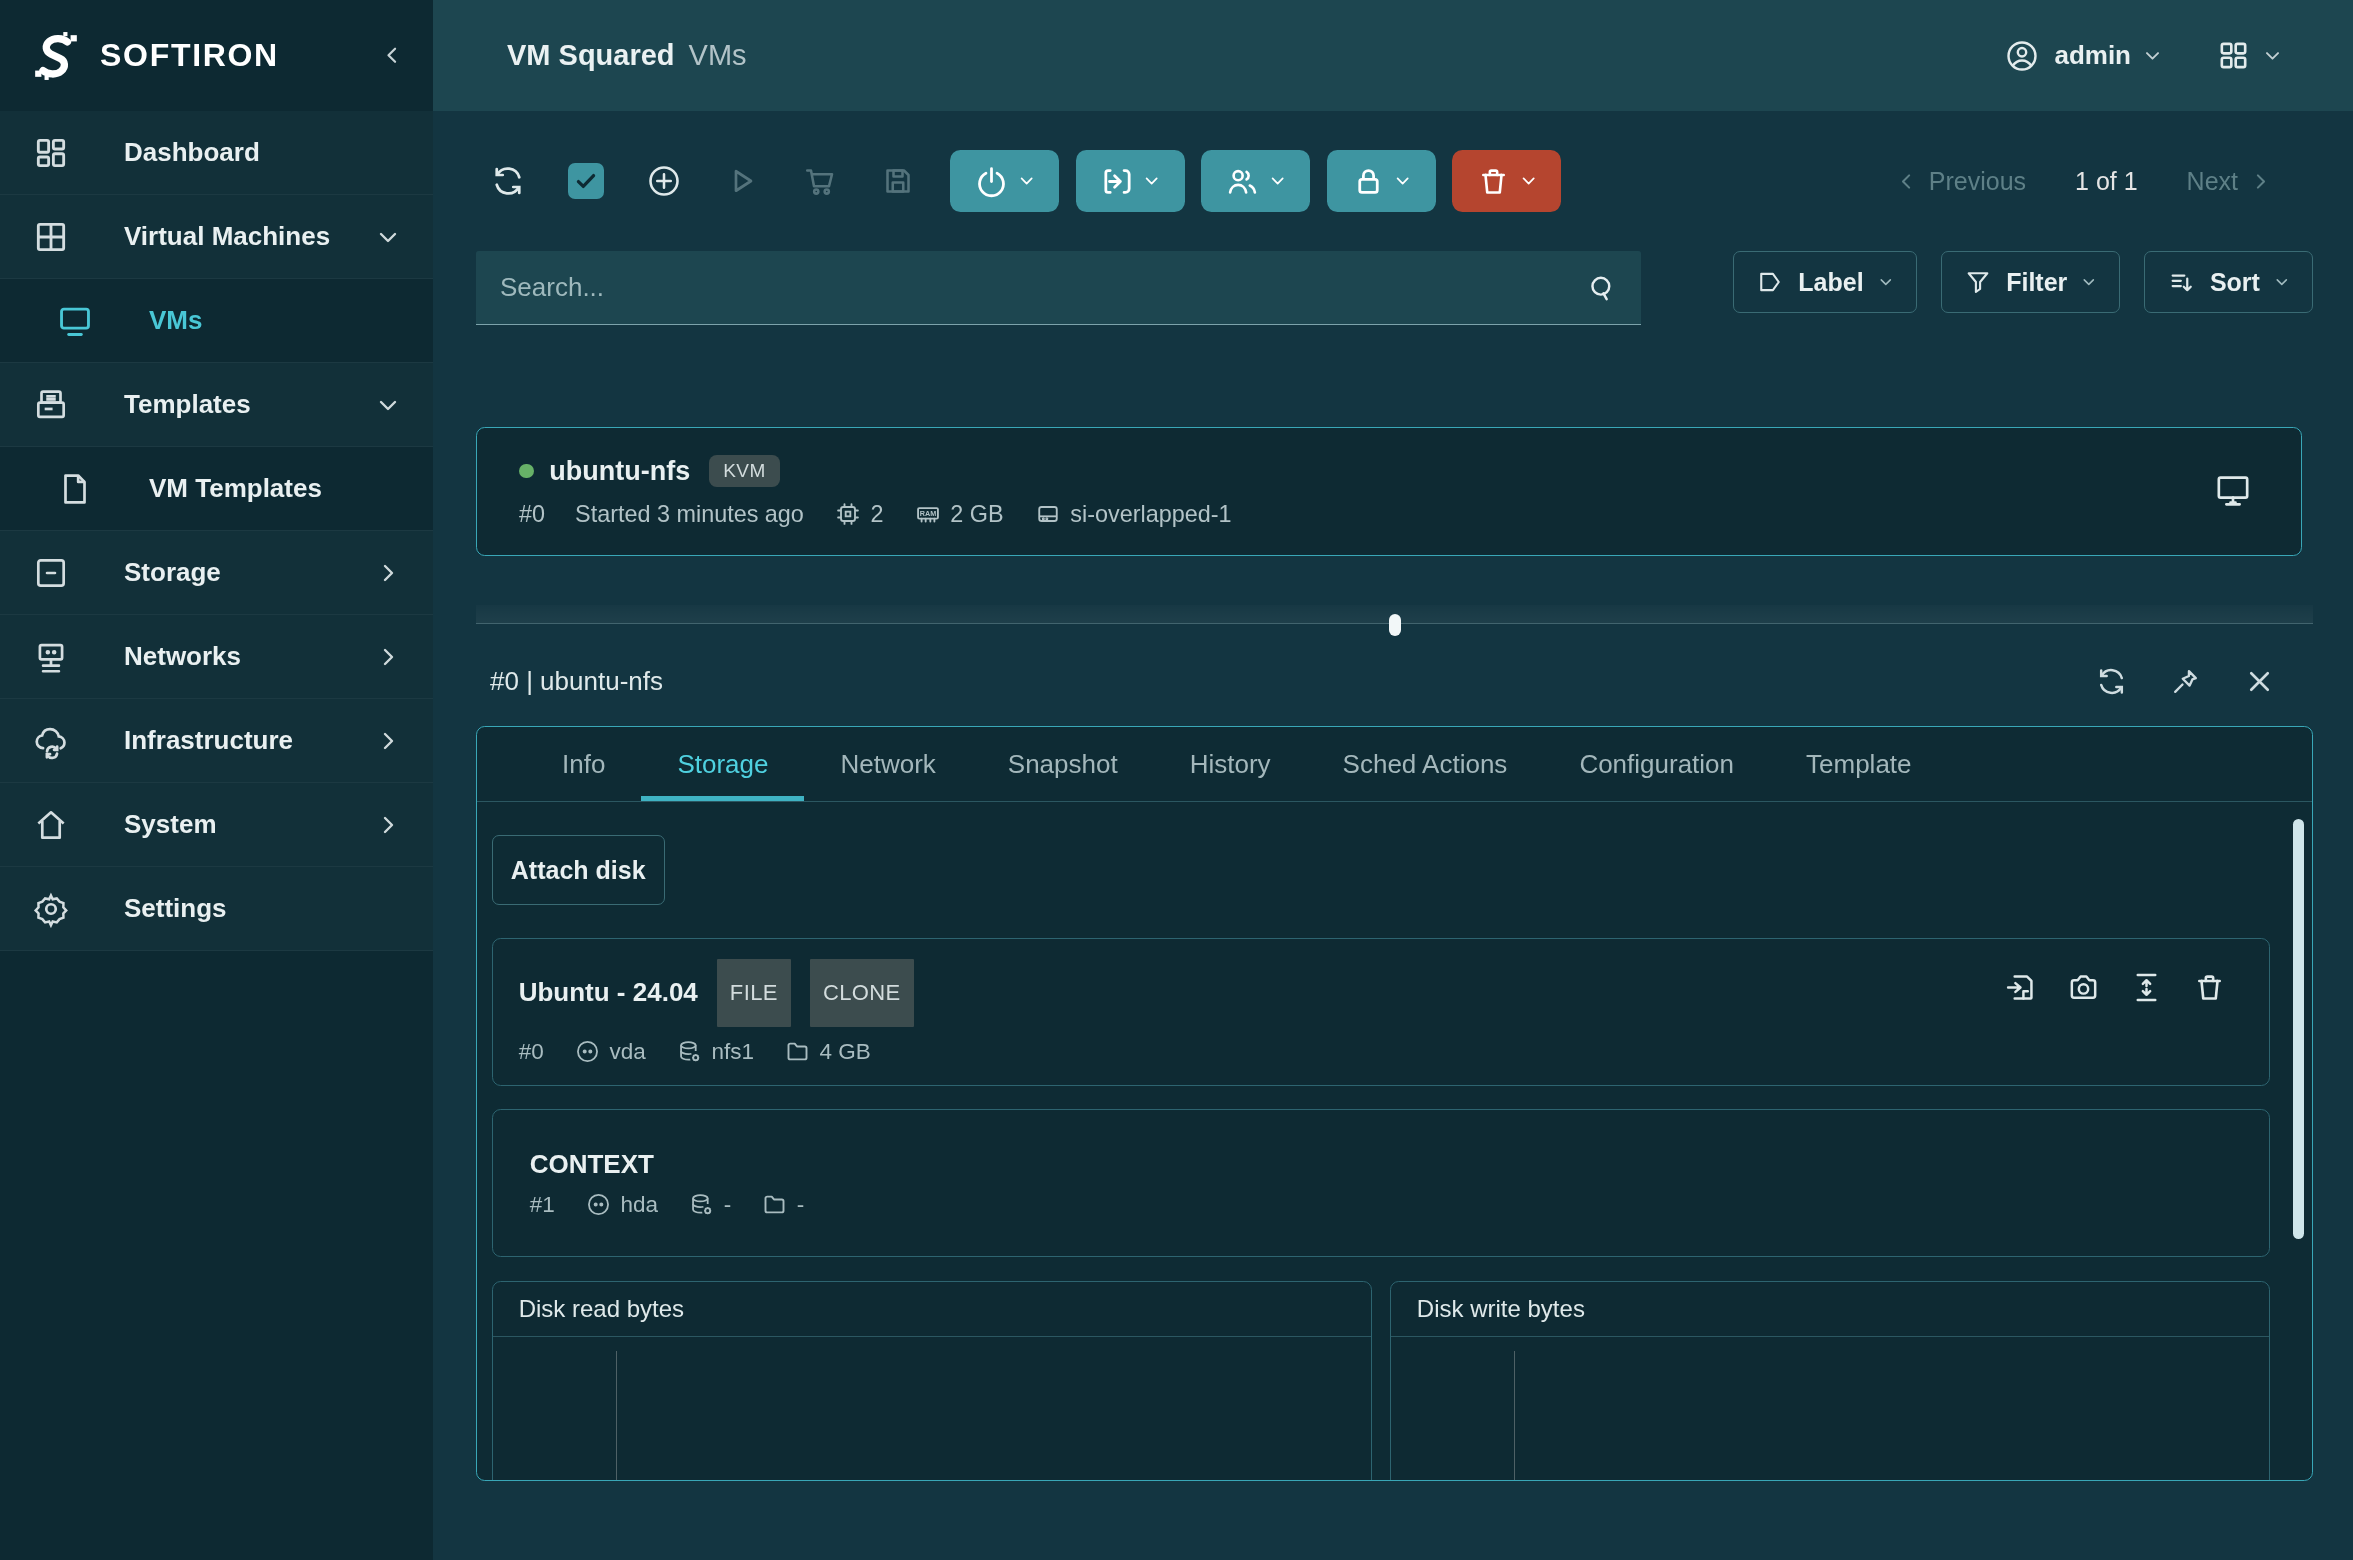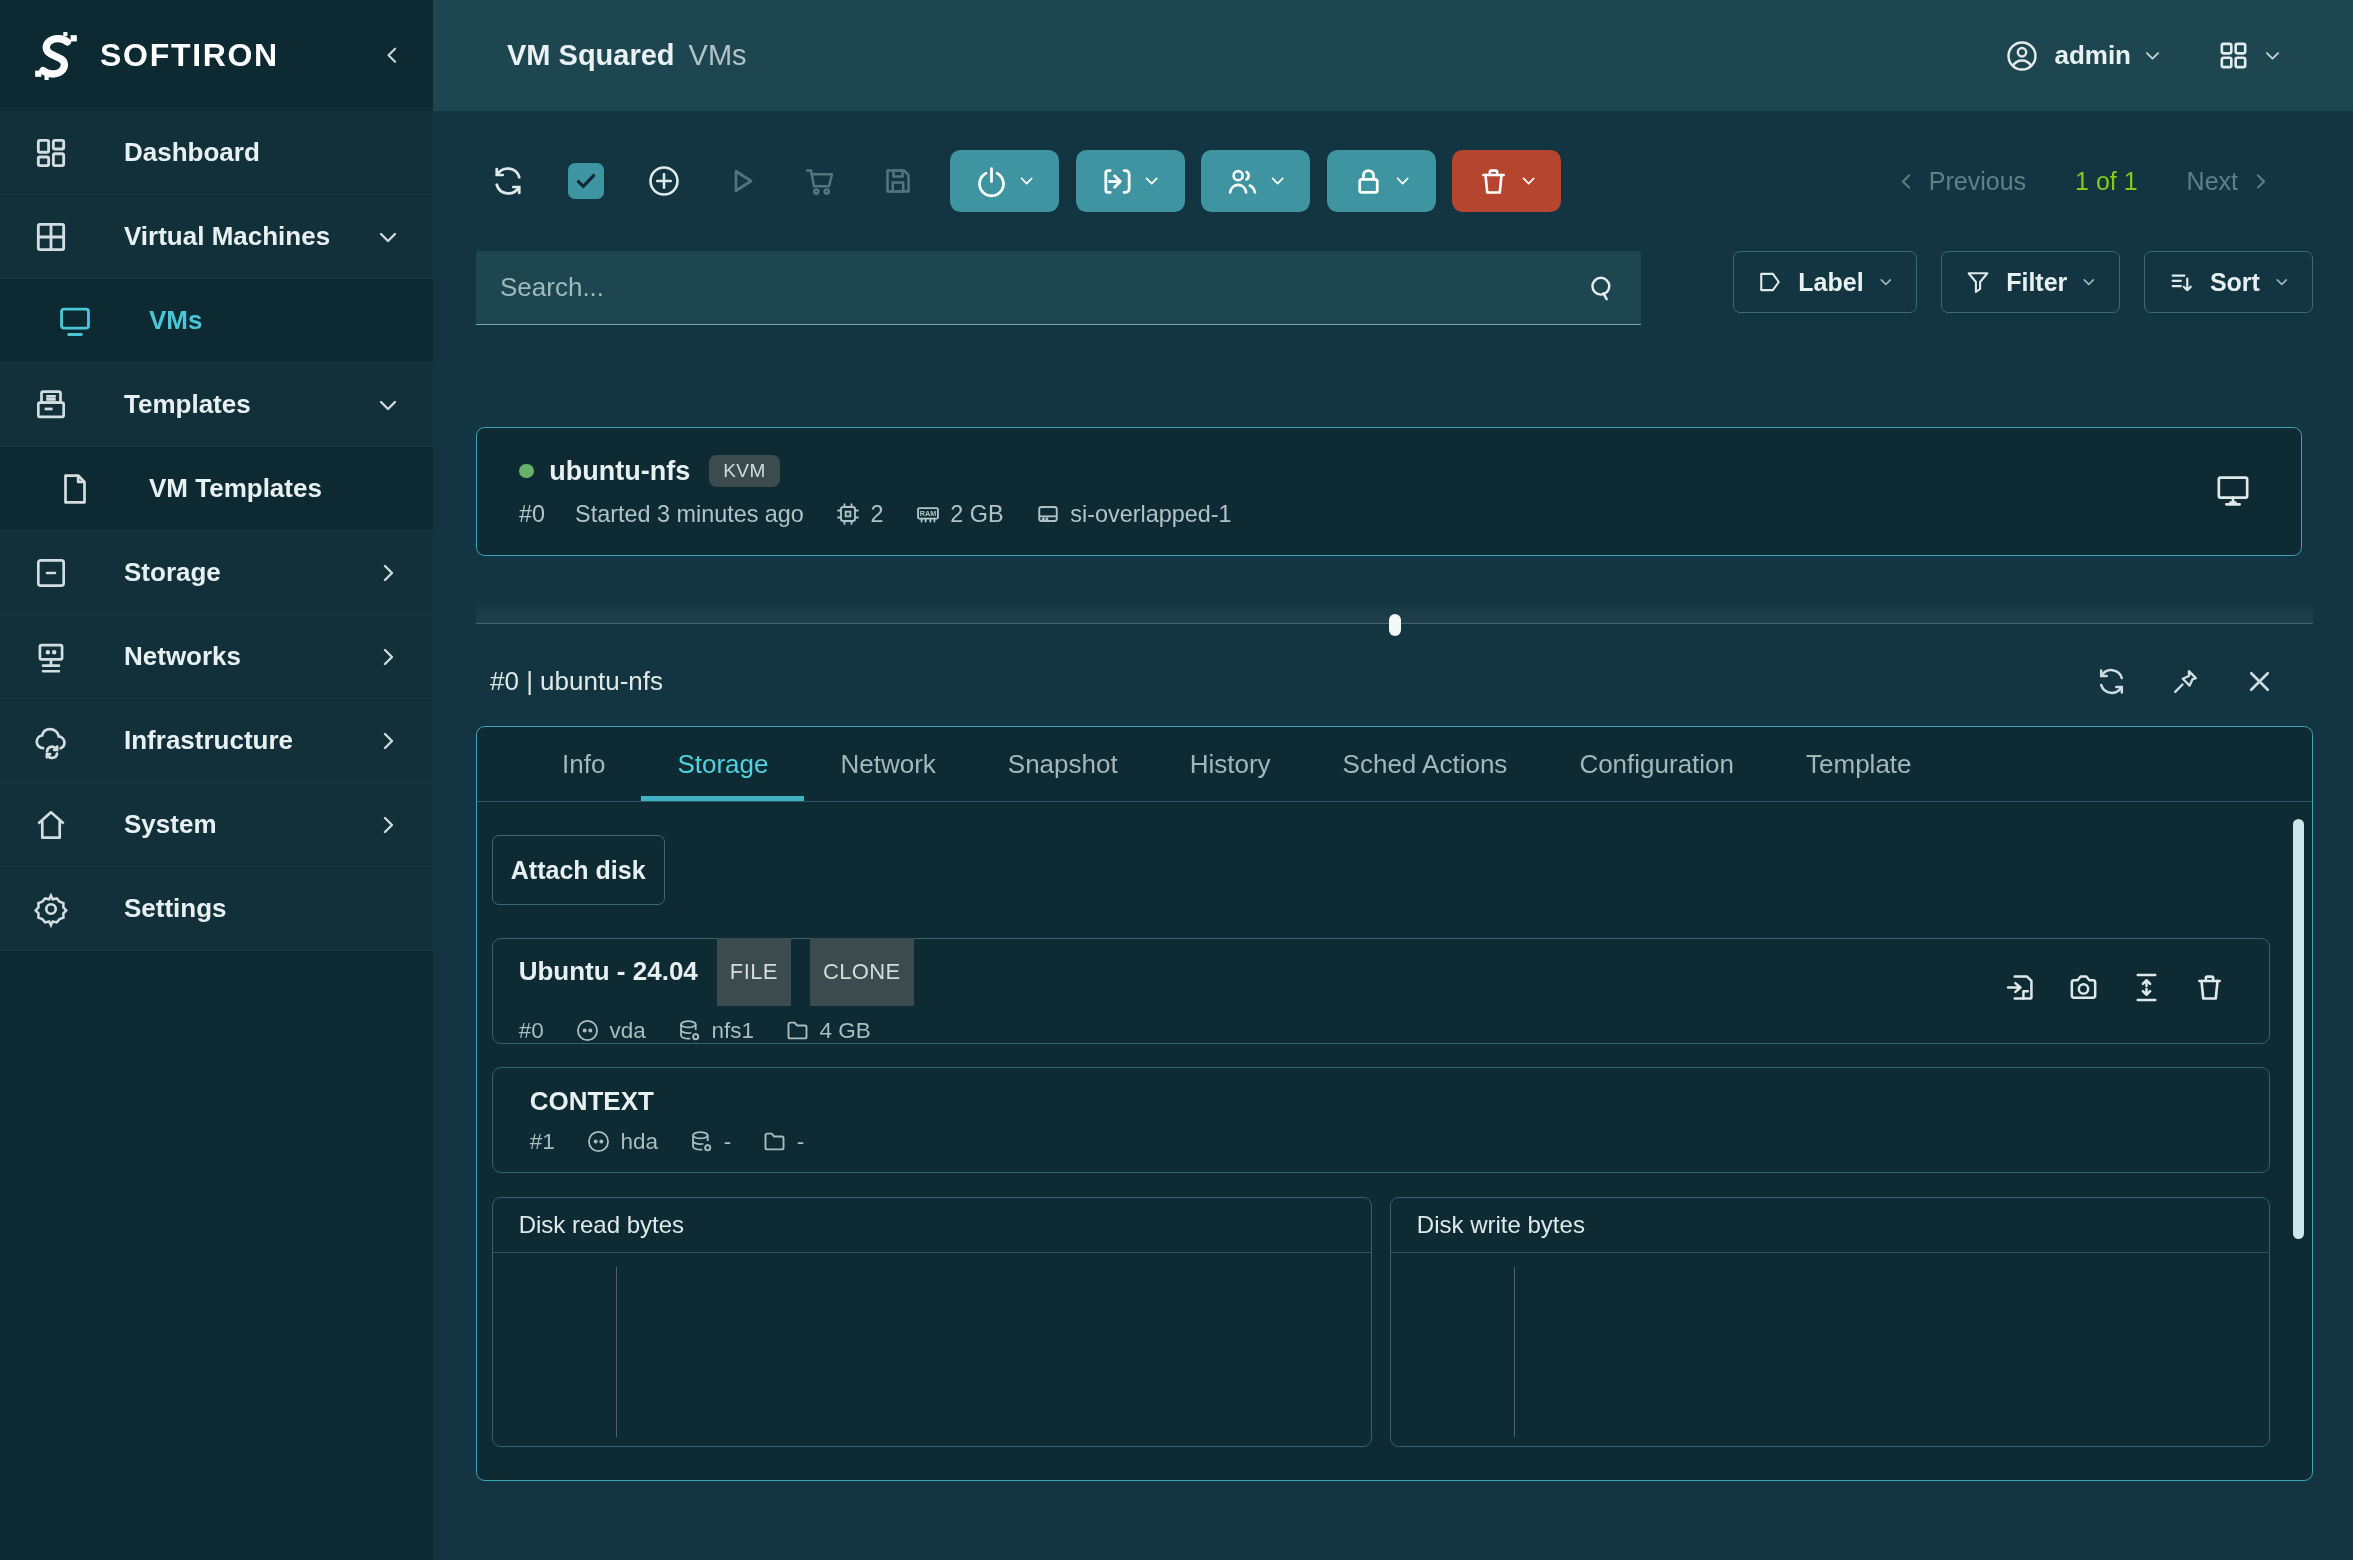--- a/index.html
+++ b/index.html
@@ -42,21 +42,21 @@
   .checkbox { width:36px; height:36px; background:#3e95a1; border-radius:7px; display:flex; align-items:center; justify-content:center; }
   .checkbox svg { width:26px; height:26px; color:#0e2a33; }
   .dd-group { display:flex; align-items:center; gap:16.5px; margin-left:34px; }
   .dd-btn { width:109px; height:62px; border-radius:10.4px; background:#3e95a1; display:flex; align-items:center; justify-content:center; gap:8.7px; cursor:pointer; }
   .dd-btn svg.main-ic { width:35px; height:35px; color:#ffffff; }
   .dd-btn svg.dchev { width:17.3px; height:17.3px; color:#ffffff; }
   .dd-btn.red { background:#b5452f; }
   .pagination { margin-left:auto; margin-right:42px; display:flex; align-items:center; font-size:25px; color:#5e8087; }
   .pagination .pg-chev { width:21px; height:21px; }
   .pg-prev, .pg-next { display:flex; align-items:center; gap:12px; cursor:pointer; }
-  .pg-count { color:#84cc16; margin:0 49px; }
+  .pg-count { color:#e5e5e5; margin:0 49px; }
 
   
   .filter-row { margin-top:39px; display:flex; align-items:flex-start; }
   .search { width:1165px; height:74px; background:#1d4650; border-bottom:1.7px solid #7da3ab; border-radius:2.6px 2.6px 0 0; display:flex; align-items:center; padding:0 24px; }
   .search input { flex:1; background:transparent; border:none; outline:none; font-size:26px; color:#dfe9ea; font-family:"Liberation Sans", sans-serif; }
   .search input::placeholder { color:#9fb9bd; }
   .search svg { width:31px; height:31px; color:#e6eef0; }
   .fbtns { margin-left:auto; display:flex; gap:24px; }
   .fbtn { height:62px; padding:0 22.5px; border:1.7px solid #3a6b74; border-radius:7px; display:flex; align-items:center; gap:14px; font-size:25px; font-weight:600; color:#e9f0f1; cursor:pointer; }
   .fbtn svg.fic { width:28px; height:28px; color:#dfe9ea; }
@@ -84,21 +84,21 @@
   .ph-icons svg { width:33px; height:33px; color:#cfdce0; cursor:pointer; }
 
   
   .panel { margin-top:19px; height:755px; border:1.7px solid #39a7b7; border-radius:8.7px; background:#0e2b34; position:relative; overflow:hidden; }
   .tabs { height:75px; border-bottom:1.7px solid #2b5761; display:flex; align-items:stretch; padding-left:49px; }
   .tab { padding:0 36px; display:flex; align-items:center; font-size:26px; color:#a3b7bb; position:relative; cursor:pointer; }
   .tab.active { color:#4fd1e0; }
   .tab.active::after { content:""; position:absolute; left:0; right:0; bottom:0; height:5.2px; background:#3fb3c3; }
   .panel-body { padding:33px 42px 0 14.7px; position:relative; height:calc(100% - 76px); }
   .attach-btn { width:173px; height:70px; border:1.7px solid #3a6b74; border-radius:7px; background:transparent; color:#e9f0f1; font-size:25px; font-weight:600; font-family:"Liberation Sans", sans-serif; cursor:pointer; }
-  .disk-row { height:106px; border:1.7px solid #2d6470; border-radius:8.7px; background:#0e2a33; display:flex; flex-direction:column; justify-content:center; padding:0 26px; position:relative; }
+  .disk-row { height:148px; border:1.7px solid #2d6470; border-radius:8.7px; background:#0e2a33; display:flex; flex-direction:column; justify-content:center; padding:0 26px; position:relative; }
   .disk-row.first { margin-top:33px; }
   .disk-row.second { margin-top:23.4px;padding-left:37px; }
   .disk-line1 { display:flex; align-items:center; }
   .disk-name { font-size:26px; font-weight:600; }
   .disk-badge { background:#3c4c4e; color:#d3dcdd; border-radius:1px; padding:21px 13px; font-size:22px; margin-left:19px; letter-spacing:0.4px; }
   .disk-line2 { display:flex; align-items:center; margin-top:11.3px; color:#a9bcc0; font-size:22.5px; }
   .disk-line2 svg { width:27px; height:27px; color:#a9bcc0; }
   .disk-actions { position:absolute; right:42px; top:31px; display:flex; gap:28px; }
   .disk-actions svg { width:35px; height:35px; color:#dfe9ea; cursor:pointer; }
 

